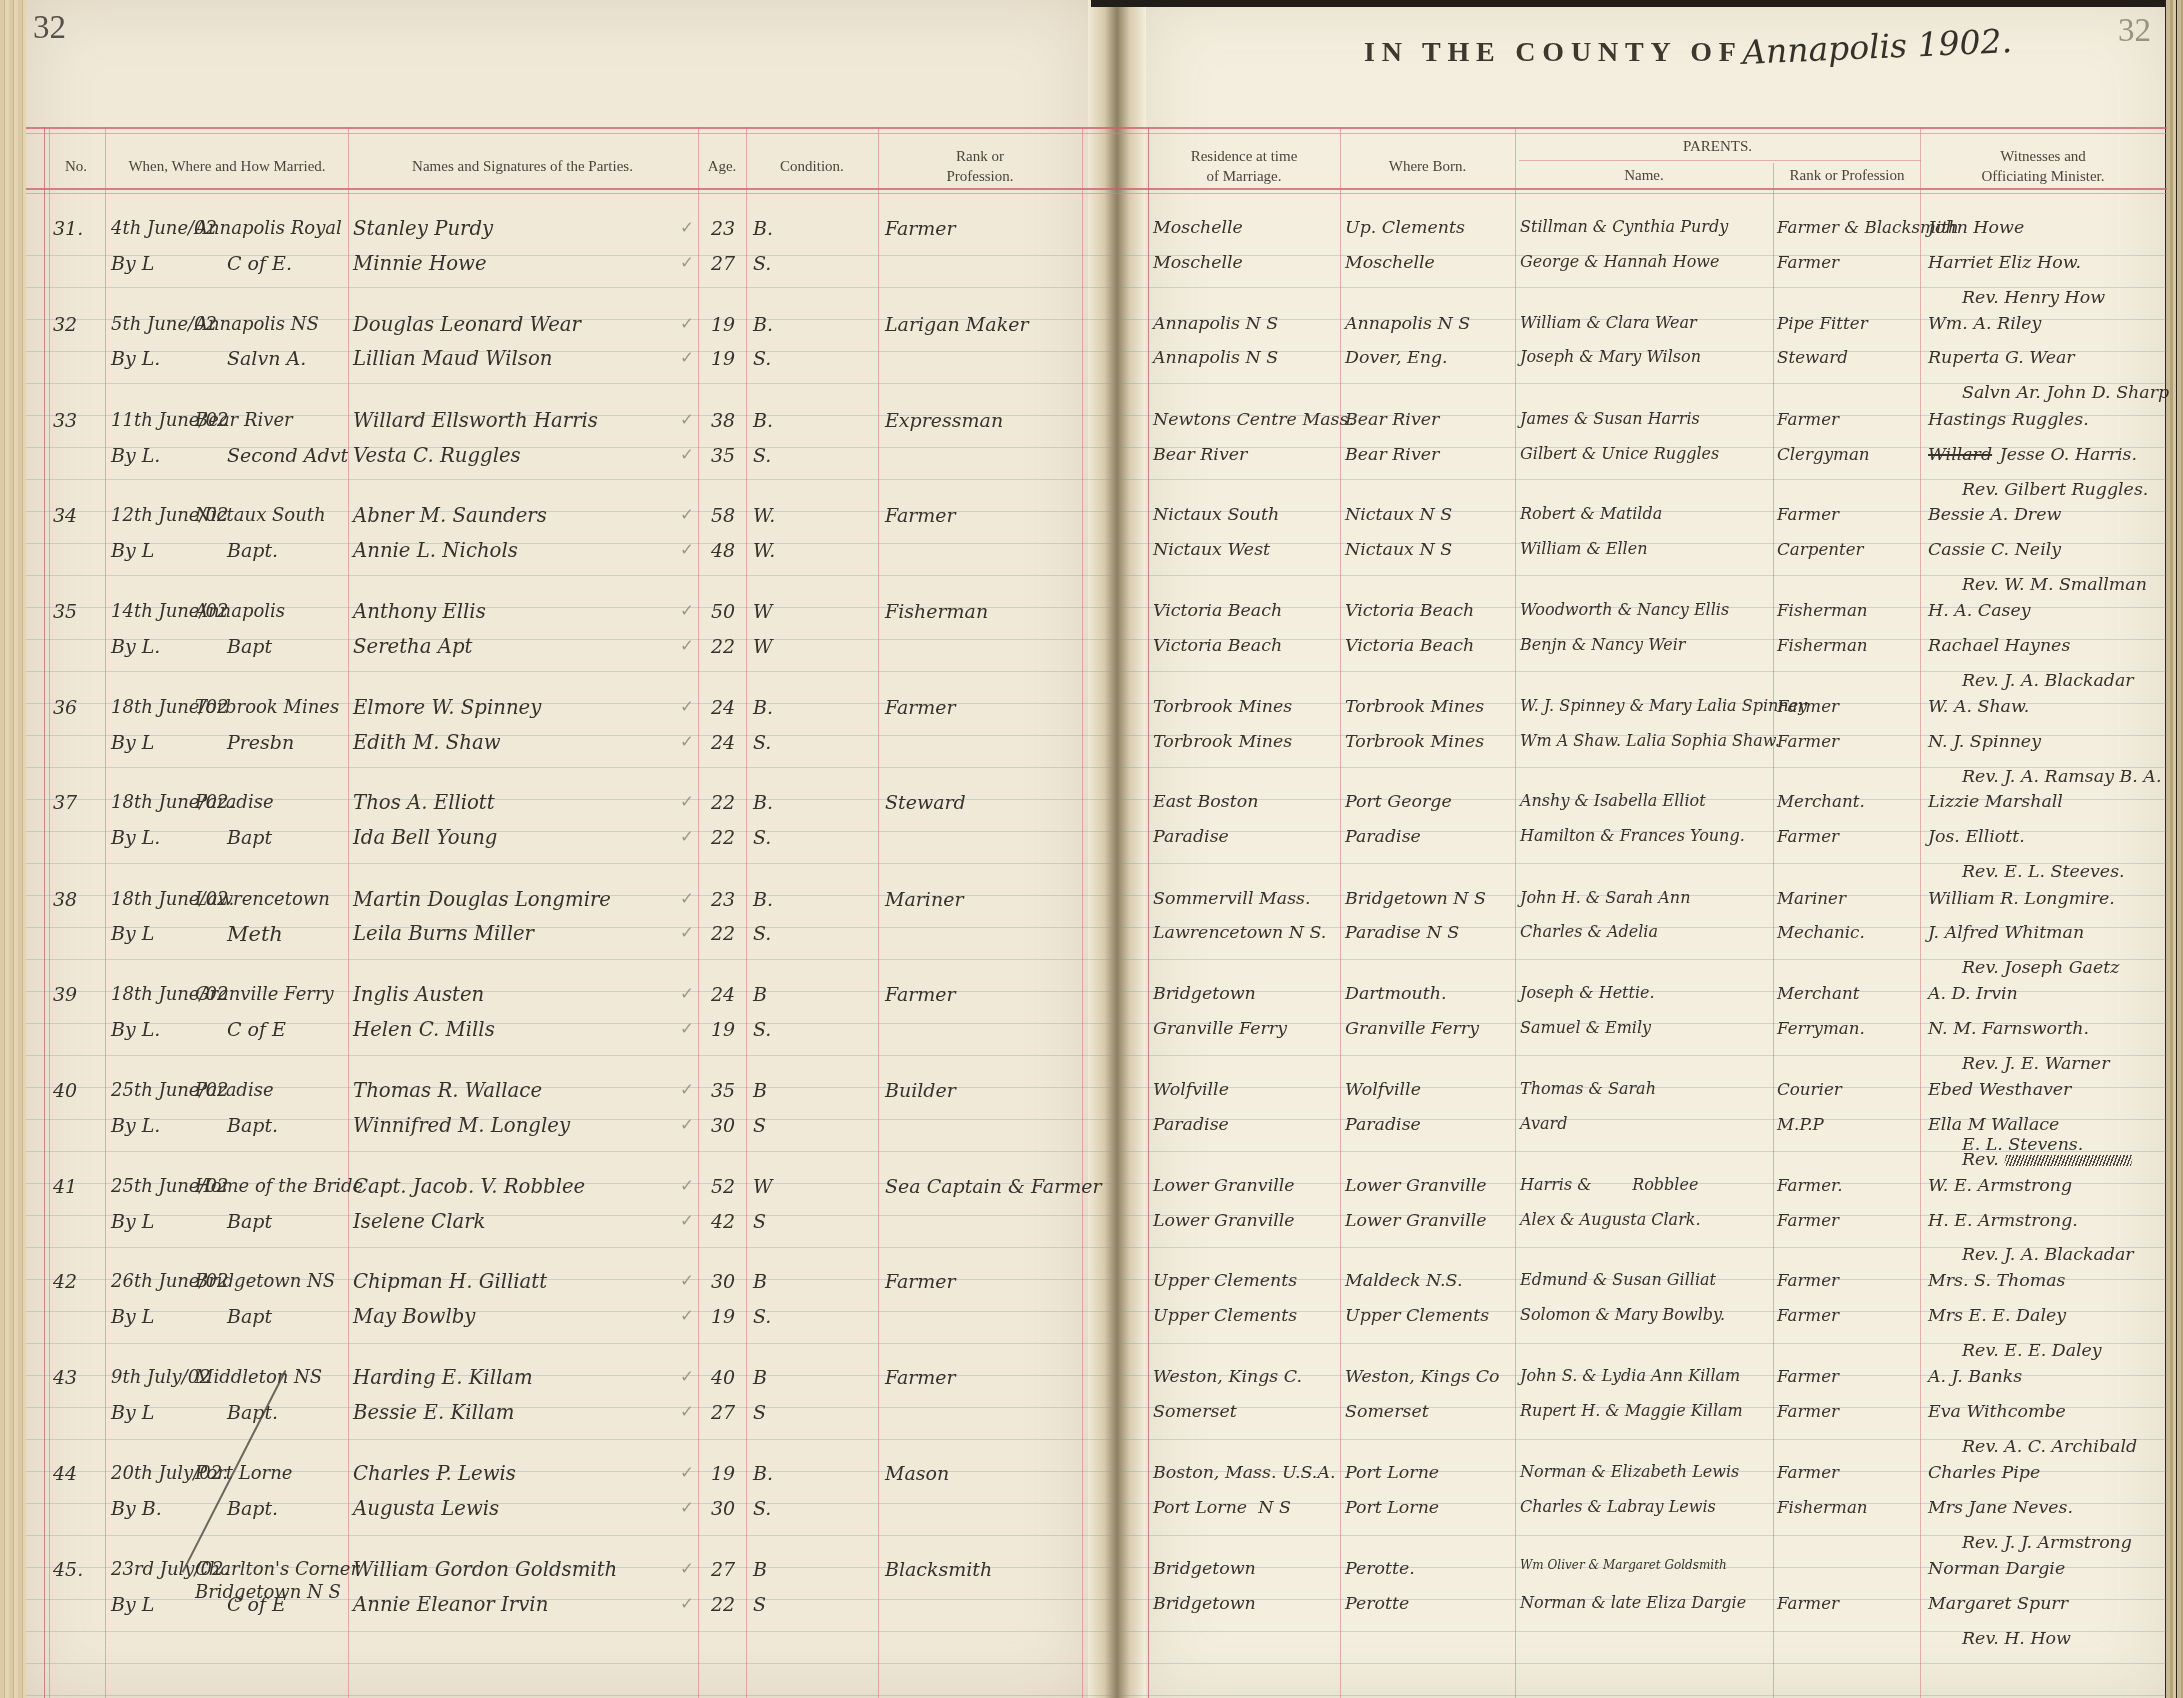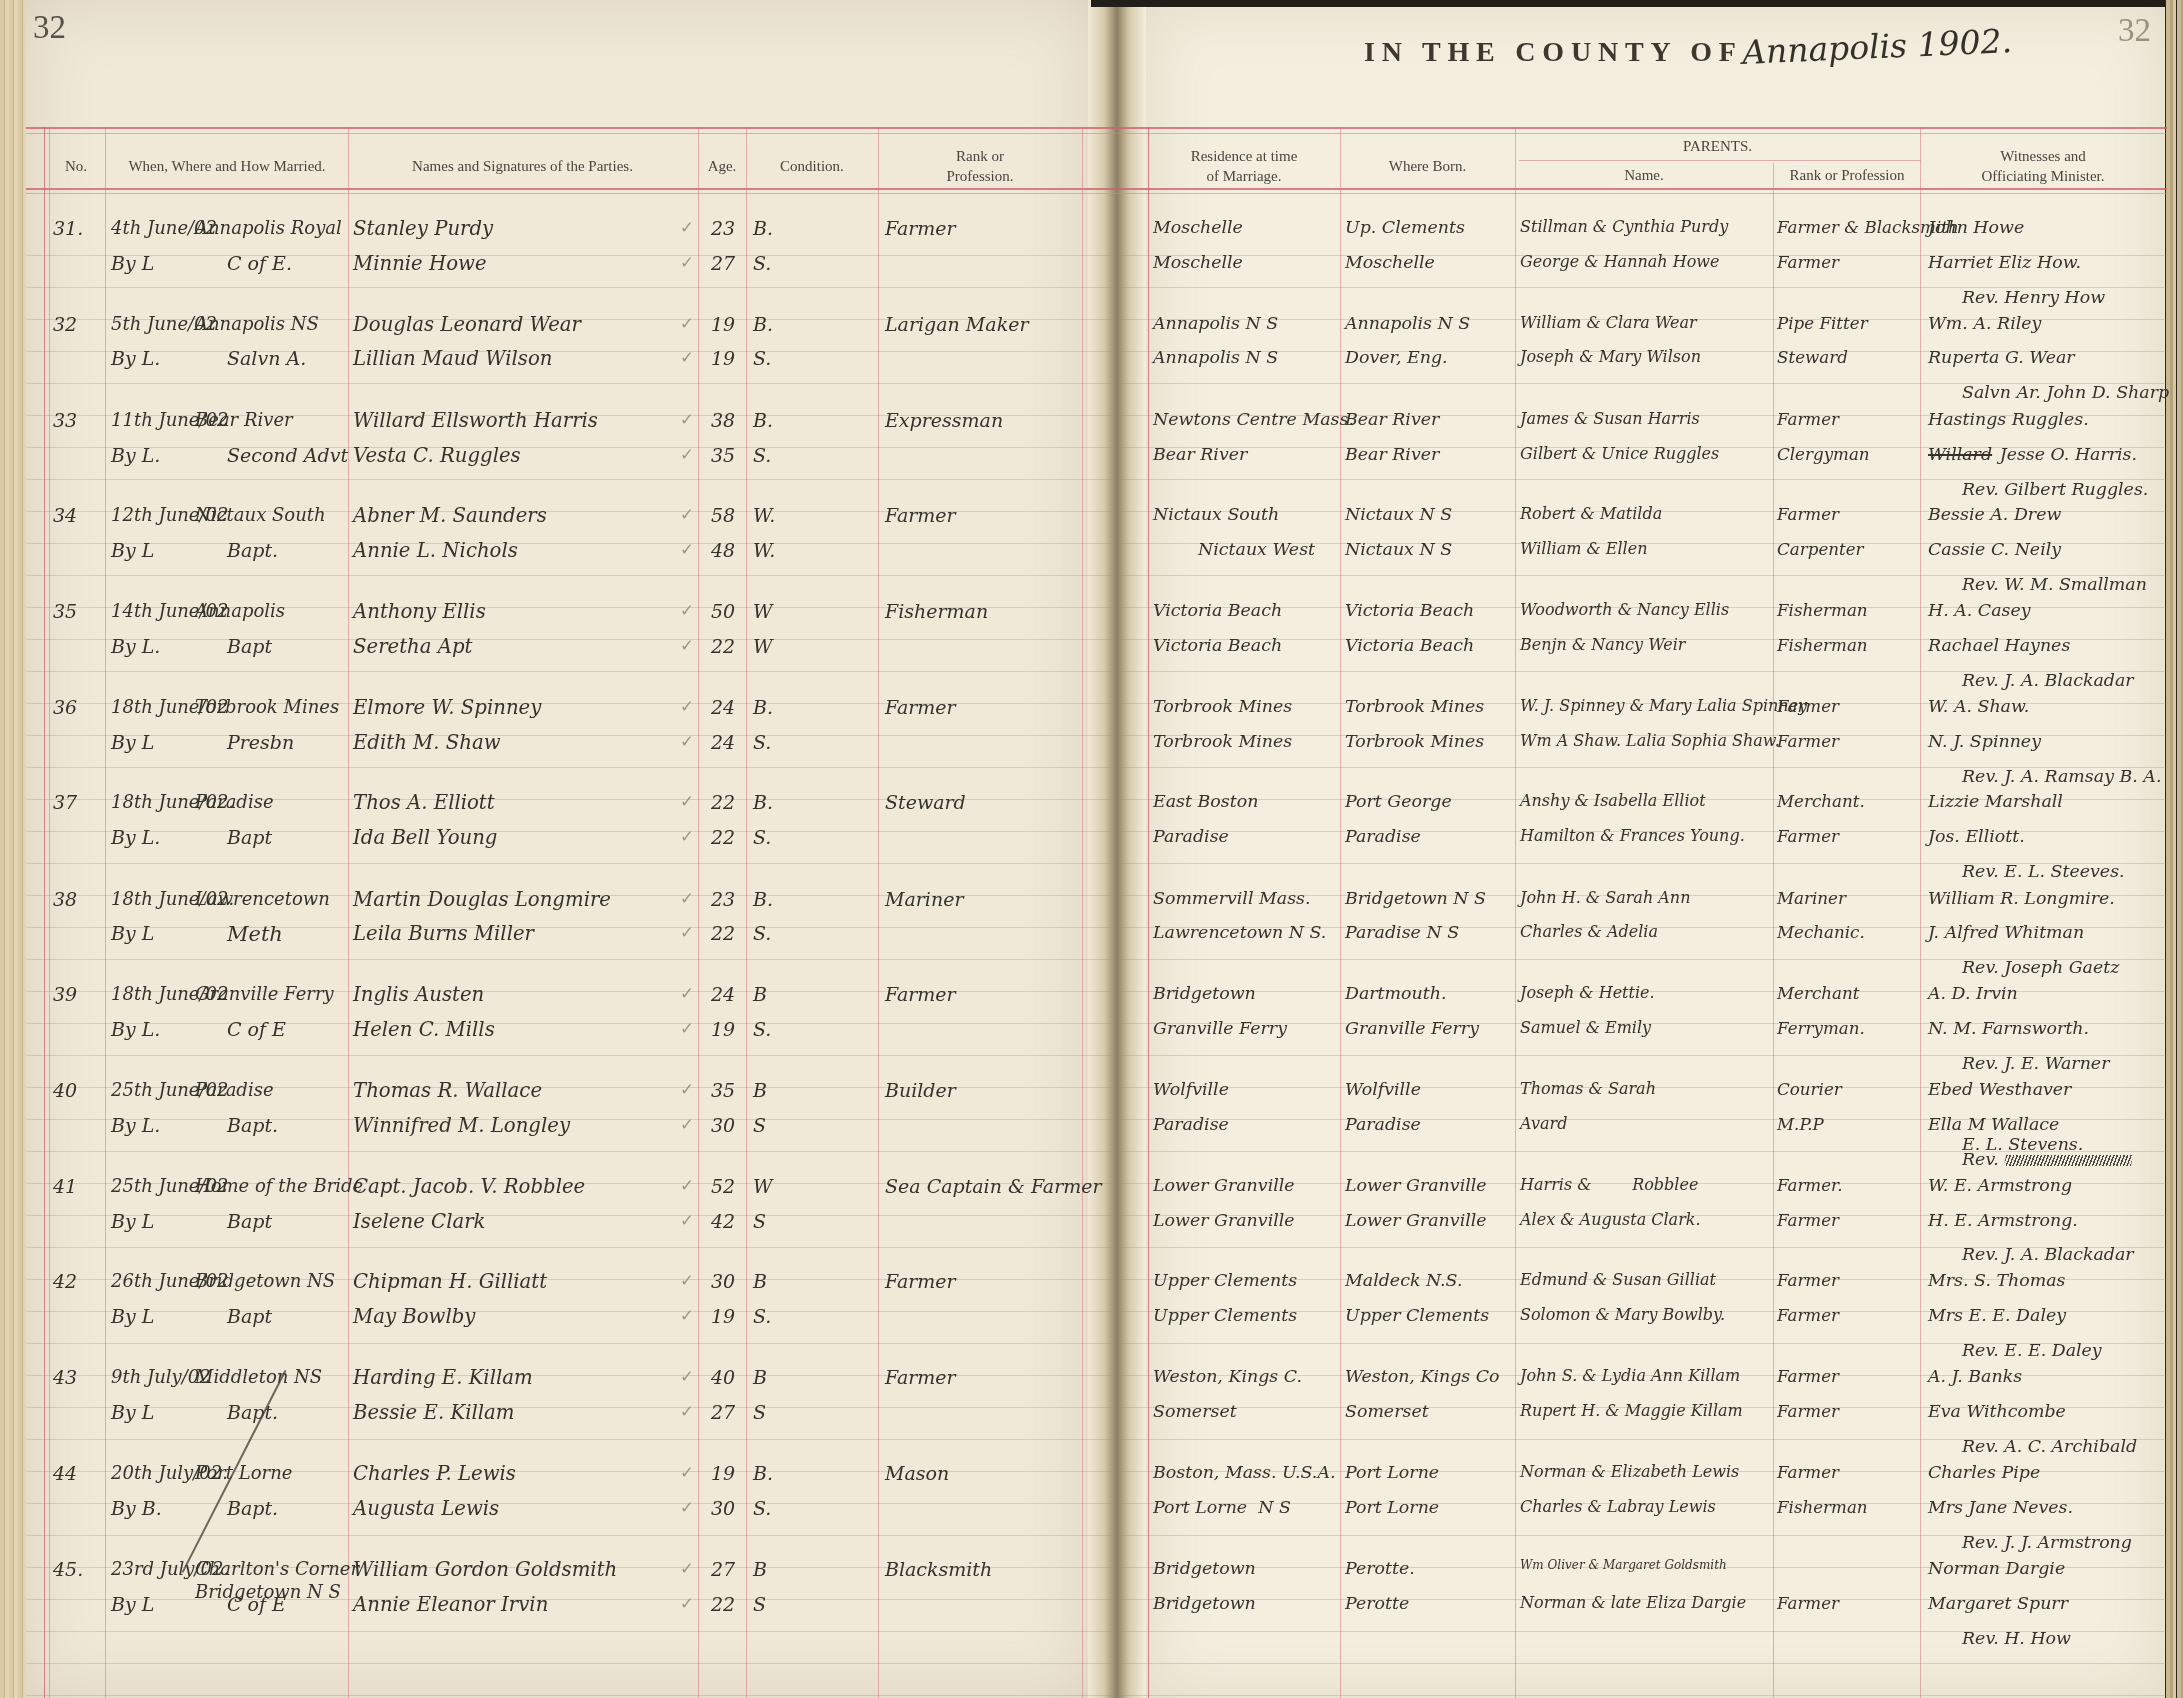--- a/index.html
+++ b/index.html
@@ -187,21 +187,21 @@
       <div class="hand" style="left: 353px; top: 505px; width: 341px; font-size: 19.7px;">Abner M. Saunders</div>
       <div class="hand" style="left: 353px; top: 540px; width: 341px; font-size: 19.7px;">Annie L. Nichols</div>
       <div class="hand check" style="left: 680px; top: 505px; width: 19.7px; font-size: 16.7px;">✓</div>
       <div class="hand check" style="left: 680px; top: 540px; width: 19.7px; font-size: 16.7px;">✓</div>
       <div class="hand" style="left: 711px; top: 505px; width: 35px; font-size: 19px;">58</div>
       <div class="hand" style="left: 711px; top: 540px; width: 35px; font-size: 19px;">48</div>
       <div class="hand" style="left: 753px; top: 505px; width: 53px; font-size: 19px;">W.</div>
       <div class="hand" style="left: 753px; top: 540px; width: 53px; font-size: 19px;">W.</div>
       <div class="hand" style="left: 885px; top: 505px; width: 198px; font-size: 19px;">Farmer</div>
       <div class="hand" style="left: 1153px; top: 505px; width: 189px; font-size: 17.4px;">Nictaux South</div>
-      <div class="hand" style="left: 1153px; top: 540px; width: 189px; font-size: 17.4px; margin-left: 45px;">Nictaux West</div>
+      <div class="hand" style="left: 1153px; top: 540px; width: 189px; font-size: 17.4px;">Nictaux West</div>
       <div class="hand" style="left: 1345px; top: 505px; width: 168px; font-size: 17.4px;">Nictaux N S</div>
       <div class="hand" style="left: 1345px; top: 540px; width: 168px; font-size: 17.4px;">Nictaux N S</div>
       <div class="hand" style="left: 1520px; top: 505px; width: 252px; font-size: 16px;">Robert &amp; Matilda</div>
       <div class="hand" style="left: 1520px; top: 540px; width: 252px; font-size: 16px;">William &amp; Ellen</div>
       <div class="hand" style="left: 1777px; top: 505px; width: 142px; font-size: 16.7px;">Farmer</div>
       <div class="hand" style="left: 1777px; top: 540px; width: 142px; font-size: 16.7px;">Carpenter</div>
       <div class="hand" style="left: 1928px; top: 505px; width: 236px; font-size: 17.4px;">Bessie A. Drew</div>
       <div class="hand" style="left: 1928px; top: 540px; width: 236px; font-size: 17.4px;"><span>Cassie C. Neily</span></div>
       <div class="hand" style="left: 1962px; top: 575px; width: 203px; font-size: 17.4px;"><span>Rev. W. M. Smallman</span></div>
       <div class="hand" style="left: 53px; top: 601px; width: 45px; font-size: 19px;">35</div>

